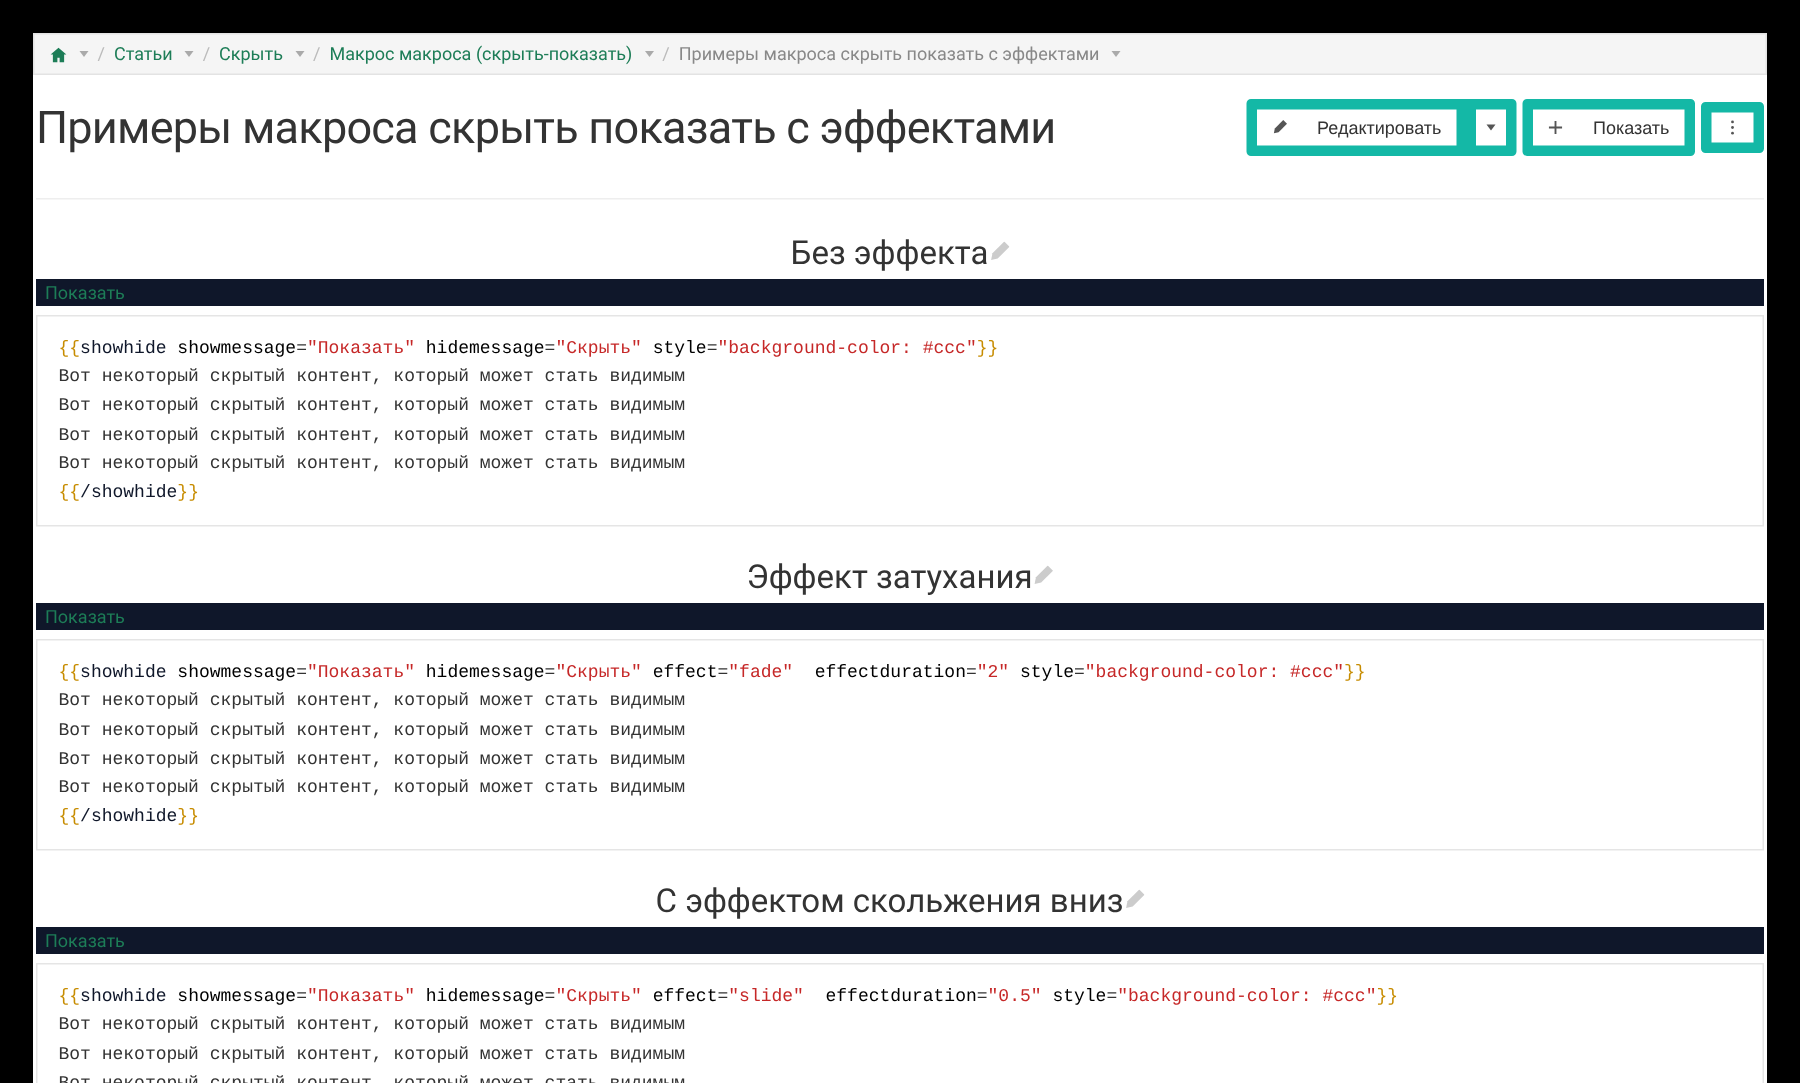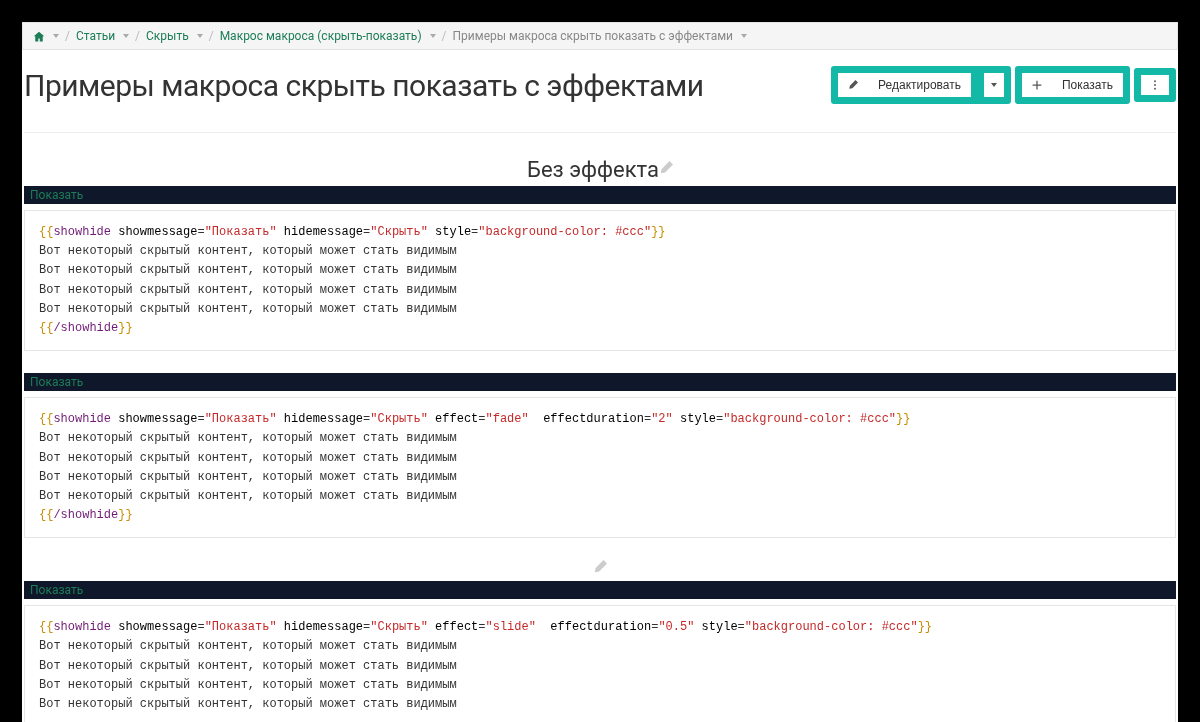--- a/index.html
+++ b/index.html
@@ -106,21 +106,21 @@
     margin-top: 6px;
     padding: 12px 14px;
     font-family: "Courier New", Consolas, monospace;
     font-size: 12px;
     line-height: 1.6;
     white-space: pre;
     overflow-x: auto;
     color: #333;
   }
   .tok-brace { color: #c78c00; }
-  .tok-tag   { color: #701a75; }
+  .tok-tag   { color: #0f172a; }
   .tok-str   { color: #c62828; }
   .tok-attr  { color: #000000; }
 </style>
 </head>
 <body>
 
 <div class="frame">
 
   <div class="breadcrumb-bar">
     <a href="#" class="home-icon">
@@ -187,30 +187,37 @@
           </div>
           <div class="showhide-bar"><a href="#">Показать</a></div>
           <div class="codebox"><span class="tok-brace">{{</span><span class="tok-tag">showhide</span> <span class="tok-attr">showmessage</span>=<span class="tok-str">"Показать"</span> <span class="tok-attr">hidemessage</span>=<span class="tok-str">"Скрыть"</span> <span class="tok-attr">style</span>=<span class="tok-str">"background-color: #ccc"</span><span class="tok-brace">}}</span>
 Вот некоторый скрытый контент, который может стать видимым
 Вот некоторый скрытый контент, который может стать видимым
 Вот некоторый скрытый контент, который может стать видимым
 Вот некоторый скрытый контент, который может стать видимым
 <span class="tok-brace">{{</span><span class="tok-tag">/showhide</span><span class="tok-brace">}}</span></div>
         </div>
         <div class="section">
+          <div class="section-head">
+            <h2>Эффект затухания</h2>
+            <span class="edit-icon"><svg viewBox="0 0 16 16">
+                <path d="M12 0l4 4-9 9-5 1 1-5 9-9z"></path>
+              </svg></span>
+          </div>
           <div class="showhide-bar"><a href="#">Показать</a></div>
           <div class="codebox"><span class="tok-brace">{{</span><span class="tok-tag">showhide</span> <span class="tok-attr">showmessage</span>=<span class="tok-str">"Показать"</span> <span class="tok-attr">hidemessage</span>=<span class="tok-str">"Скрыть"</span> <span class="tok-attr">effect</span>=<span class="tok-str">"fade"</span>  <span class="tok-attr">effectduration</span>=<span class="tok-str">"2"</span> <span class="tok-attr">style</span>=<span class="tok-str">"background-color: #ccc"</span><span class="tok-brace">}}</span>
 Вот некоторый скрытый контент, который может стать видимым
 Вот некоторый скрытый контент, который может стать видимым
 Вот некоторый скрытый контент, который может стать видимым
 Вот некоторый скрытый контент, который может стать видимым
 <span class="tok-brace">{{</span><span class="tok-tag">/showhide</span><span class="tok-brace">}}</span></div>
         </div>
         <div class="section">
           <div class="section-head">
+            <h2>С эффектом скольжения вниз</h2>
             <span class="edit-icon"><svg viewBox="0 0 16 16">
                 <path d="M12 0l4 4-9 9-5 1 1-5 9-9z"></path>
               </svg></span>
           </div>
           <div class="showhide-bar"><a href="#">Показать</a></div>
           <div class="codebox"><span class="tok-brace">{{</span><span class="tok-tag">showhide</span> <span class="tok-attr">showmessage</span>=<span class="tok-str">"Показать"</span> <span class="tok-attr">hidemessage</span>=<span class="tok-str">"Скрыть"</span> <span class="tok-attr">effect</span>=<span class="tok-str">"slide"</span>  <span class="tok-attr">effectduration</span>=<span class="tok-str">"0.5"</span> <span class="tok-attr">style</span>=<span class="tok-str">"background-color: #ccc"</span><span class="tok-brace">}}</span>
 Вот некоторый скрытый контент, который может стать видимым
 Вот некоторый скрытый контент, который может стать видимым
 Вот некоторый скрытый контент, который может стать видимым
 Вот некоторый скрытый контент, который может стать видимым

